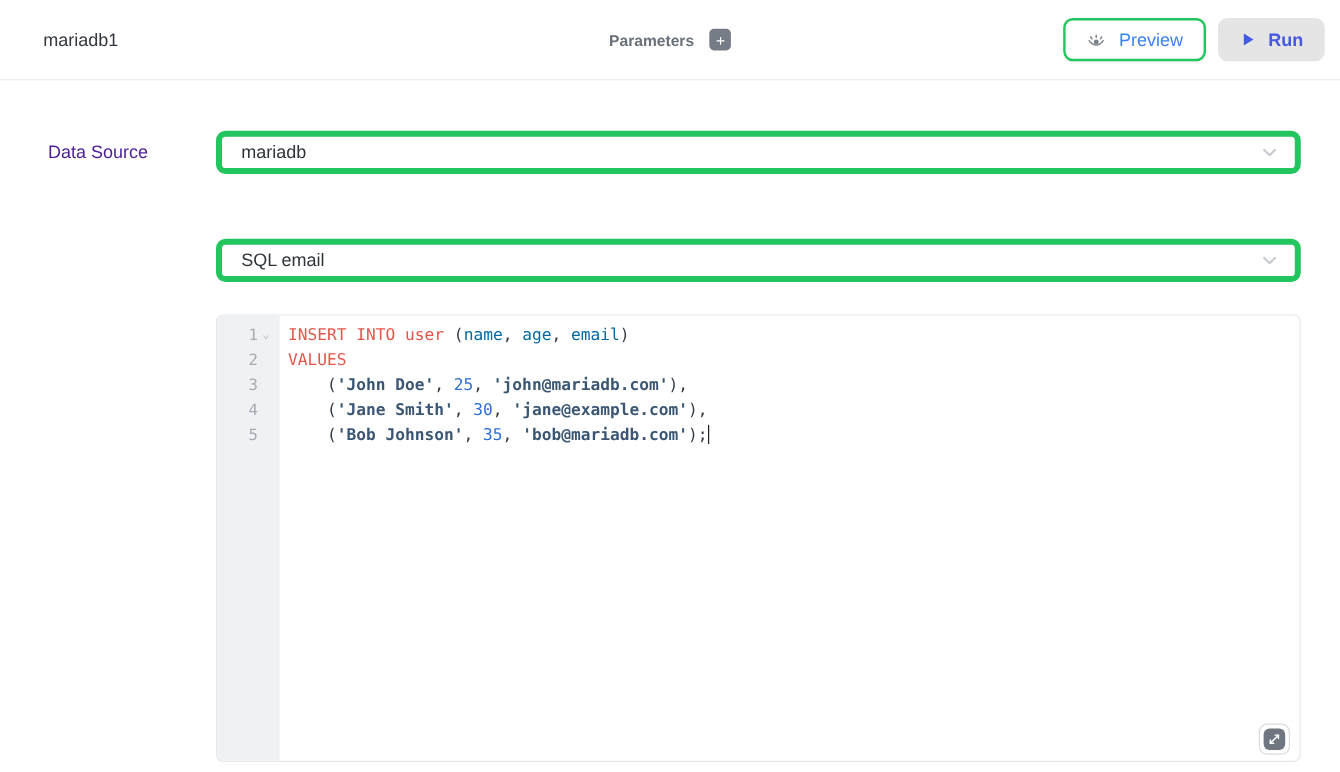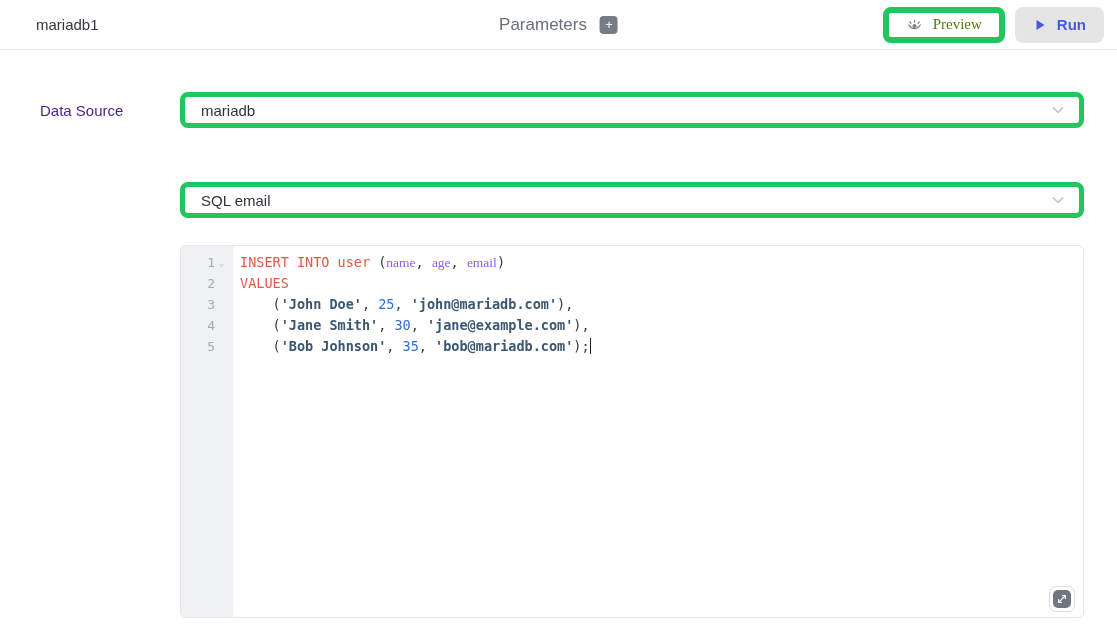--- a/index.html
+++ b/index.html
@@ -1,34 +1,34 @@
 <!DOCTYPE html>
 <html><head>
 <meta charset="utf-8">
 <style>
   * { margin:0; padding:0; box-sizing:border-box; }
   html,body { width:1117px; height:643px; background:#ffffff; overflow:hidden;
               font-family:"Liberation Sans", sans-serif; }
 
   
-  .topbar { position:relative; height:50px; background:#fff;
+  .topbar { position:relative; height:67px; background:#fff;
             border-bottom:1px solid #e9ebee; display:flex; align-items:center;gap:21px; }
   .app-title { margin-left:36px; font-size:15px; color:#33383e; }
   .params { position:absolute; left:50%; top:0; height:100%;
             transform:translateX(-50%); display:flex; align-items:center; gap:13px; }
-  .params-label { font-size:17px; color:#68707a; font-weight:400; }
+  .params-label { font-size:13px; color:#68707a; font-weight:700; }
   .plus-btn { width:18px; height:18px; border-radius:4px; background:#747c86;
               color:#fff; display:flex; align-items:center; justify-content:center;
               font-size:13px; line-height:1; cursor:pointer; }
   .actions { margin-left:auto; margin-right:13px; display:flex; gap:10px; }
   .btn { height:36px; display:flex; align-items:center; gap:10px;
          border-radius:8px; font-size:15px; cursor:pointer; border:none; }
-  .btn-preview { background:#fff; border:6px solid #22c55e; padding:0 17px;
-                 color:#4d7c0f; font-weight:500;
-                 box-shadow:0 1px 2px rgba(27,31,35,.05);font-family:Liberation Serif, serif; }
+  .btn-preview { background:#fff; border:2px solid #22c55e; padding:0 17px;
+                 color:#3b82f6; font-weight:500;
+                 box-shadow:0 1px 2px rgba(27,31,35,.05); }
   .btn-run { background:#e5e5e5; padding:0 18px; color:#4659e2; font-weight:600; }
 
   
   .main { padding:42px 33px 0 40px; display:grid;
           grid-template-columns:140px 1fr; }
   .field-label { align-self:center; font-size:15px; color:#4c1d95; }
   .select { position:relative; height:36px; display:flex; align-items:center;
             padding:0 40px 0 16px; border:5px solid #22c55e; border-radius:8px;
             background:#fff; font-size:15px; color:#2e343b; cursor:pointer; }
   .select .chev { position:absolute; right:13px; top:50%; transform:translateY(-50%);
@@ -44,21 +44,21 @@
   .gutter { flex:none; width:52px; background:#eff1f3; padding-top:6px;
             color:#a6abb2; }
   .gutter-line { height:21px; display:flex; justify-content:flex-end;
                  align-items:center; padding-right:5px; font-size:13px; }
   .fold { width:13px; text-align:center; font-size:10px; color:#b9bdc3;
           visibility:hidden; cursor:pointer; }
   .fold.show { visibility:visible; }
   .code { flex:1; padding:6px 0 0 7px; cursor:text; }
   .code-line { height:21px; white-space:pre; }
   .tok-kw  { color:#e45649; }
-  .tok-col { color:#8b5cf6;font-family:Liberation Serif, serif; }
+  .tok-col { color:#0369a1; }
   .tok-str { color:#3a5673;font-weight:bold; }
   .tok-num { color:#2e6fd6; }
   .tok-pln { color:#333a42; }
   .caret { display:inline-block; width:1.5px; height:16px; background:#1b1f24;
            vertical-align:-3px; }
   .expand-wrap { position:absolute; right:8px; bottom:5px; width:26px; height:26px;
                  background:#fff; border:1px solid #d9dce0; border-radius:7px;
                  display:flex; align-items:center; justify-content:center; }
   .expand-btn { width:18px; height:18px; border-radius:5px; background:#6f7680;
                 display:flex; align-items:center; justify-content:center;

